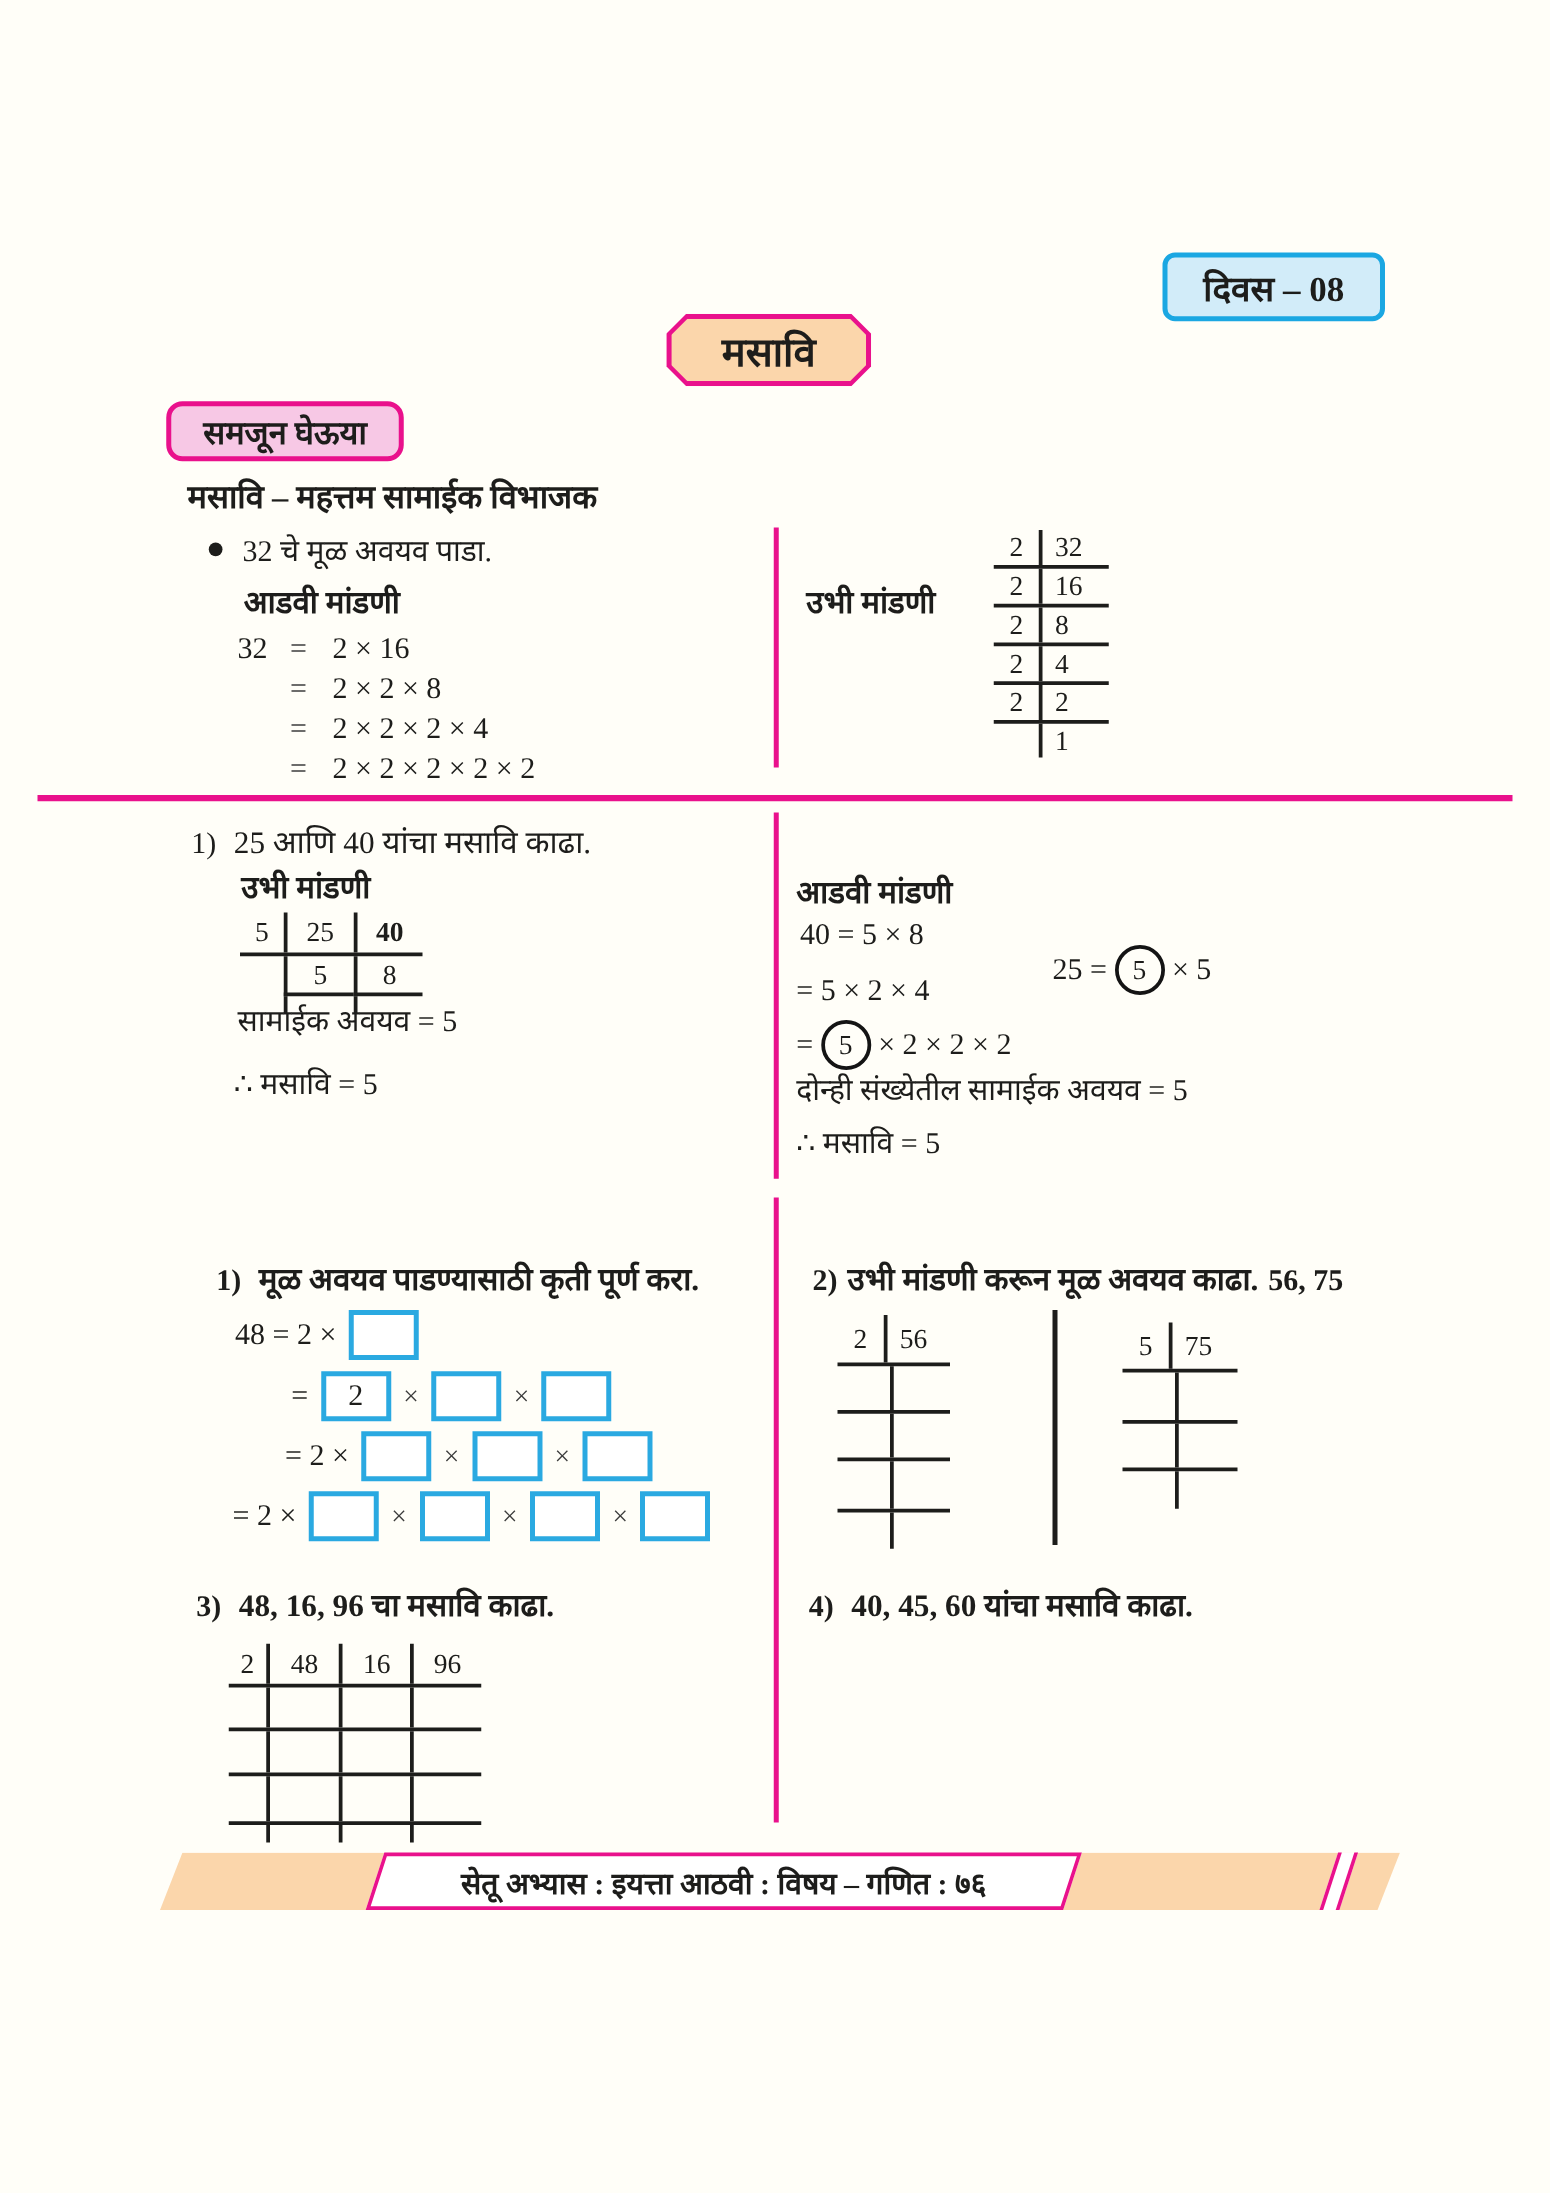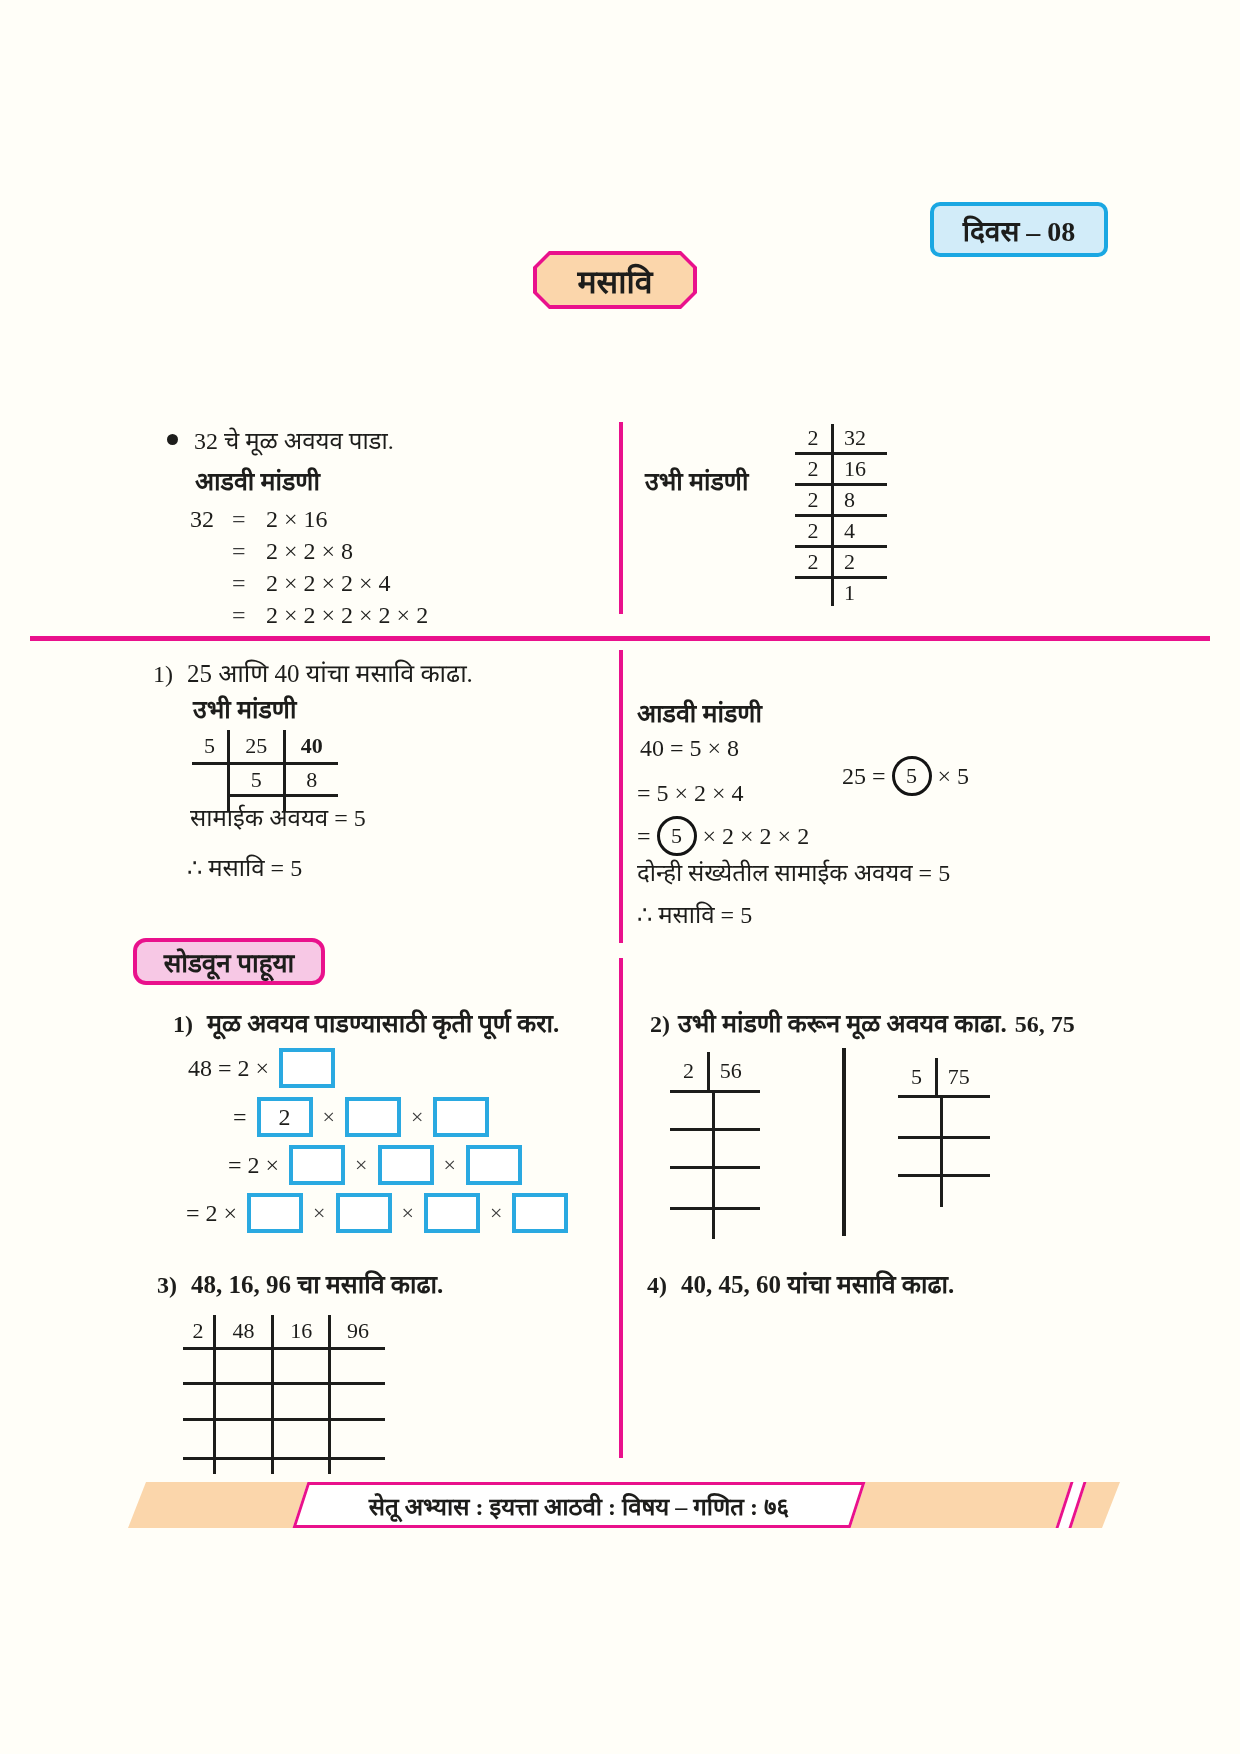--- a/index.html
+++ b/index.html
@@ -69,21 +69,23 @@
 <body>
 
 <div class="page">
 
   <div class="abs day-badge dev">दिवस – 08</div>
 
   <div class="abs title-outer">
     <div class="title-inner dev">मसावि</div>
   </div>
 
-
+  <div class="abs tag-box dev" style="left:133px;top:321px;width:190px;height:48px;">समजून घेऊया</div>
+
+  <div class="abs dev bold" style="left:150px;top:378px;font-size:26px;">मसावि – महत्तम सामाईक विभाजक</div>
 
   <div class="abs" style="left:167px;top:423px;display:flex;align-items:center;">
     <span class="bullet-dot"></span>
     <span class="dev" style="font-size:24px;">32 चे मूळ अवयव पाडा.</span>
   </div>
 
   <div class="abs dev bold" style="left:195px;top:463px;font-size:25px;">आडवी मांडणी</div>
 
   <div class="abs" style="left:190px;top:503px;">
     <div class="eqline">
@@ -185,21 +187,20 @@
 
   <div class="abs inline-eq" style="left:637px;top:816px;">
     <span>=</span>
     <span class="circle-num">5</span>
     <span>× 2 × 2 × 2</span>
   </div>
 
   <div class="abs dev plain" style="left:637px;top:858px;">दोन्ही संख्येतील सामाईक अवयव = 5</div>
   <div class="abs dev plain" style="left:637px;top:900px;">∴ मसावि = 5</div>
 
-  <div class="abs tag-box dev" style="left:133px;top:938px;width:192px;height:47px;">सोडवून पाहूया</div>
 
   <div class="abs vdiv" style="left:619px;top:958px;height:500px;"></div>
 
   <div class="abs qhead" style="left:173px;top:1005px;">
     <span class="qnum bold">1)</span>
     <span class="dev bold">मूळ अवयव पाडण्यासाठी कृती पूर्ण करा.</span>
   </div>
 
   <div class="abs fillrow" style="left:188px;top:1046px;">
     <span>48 = 2 ×</span>

